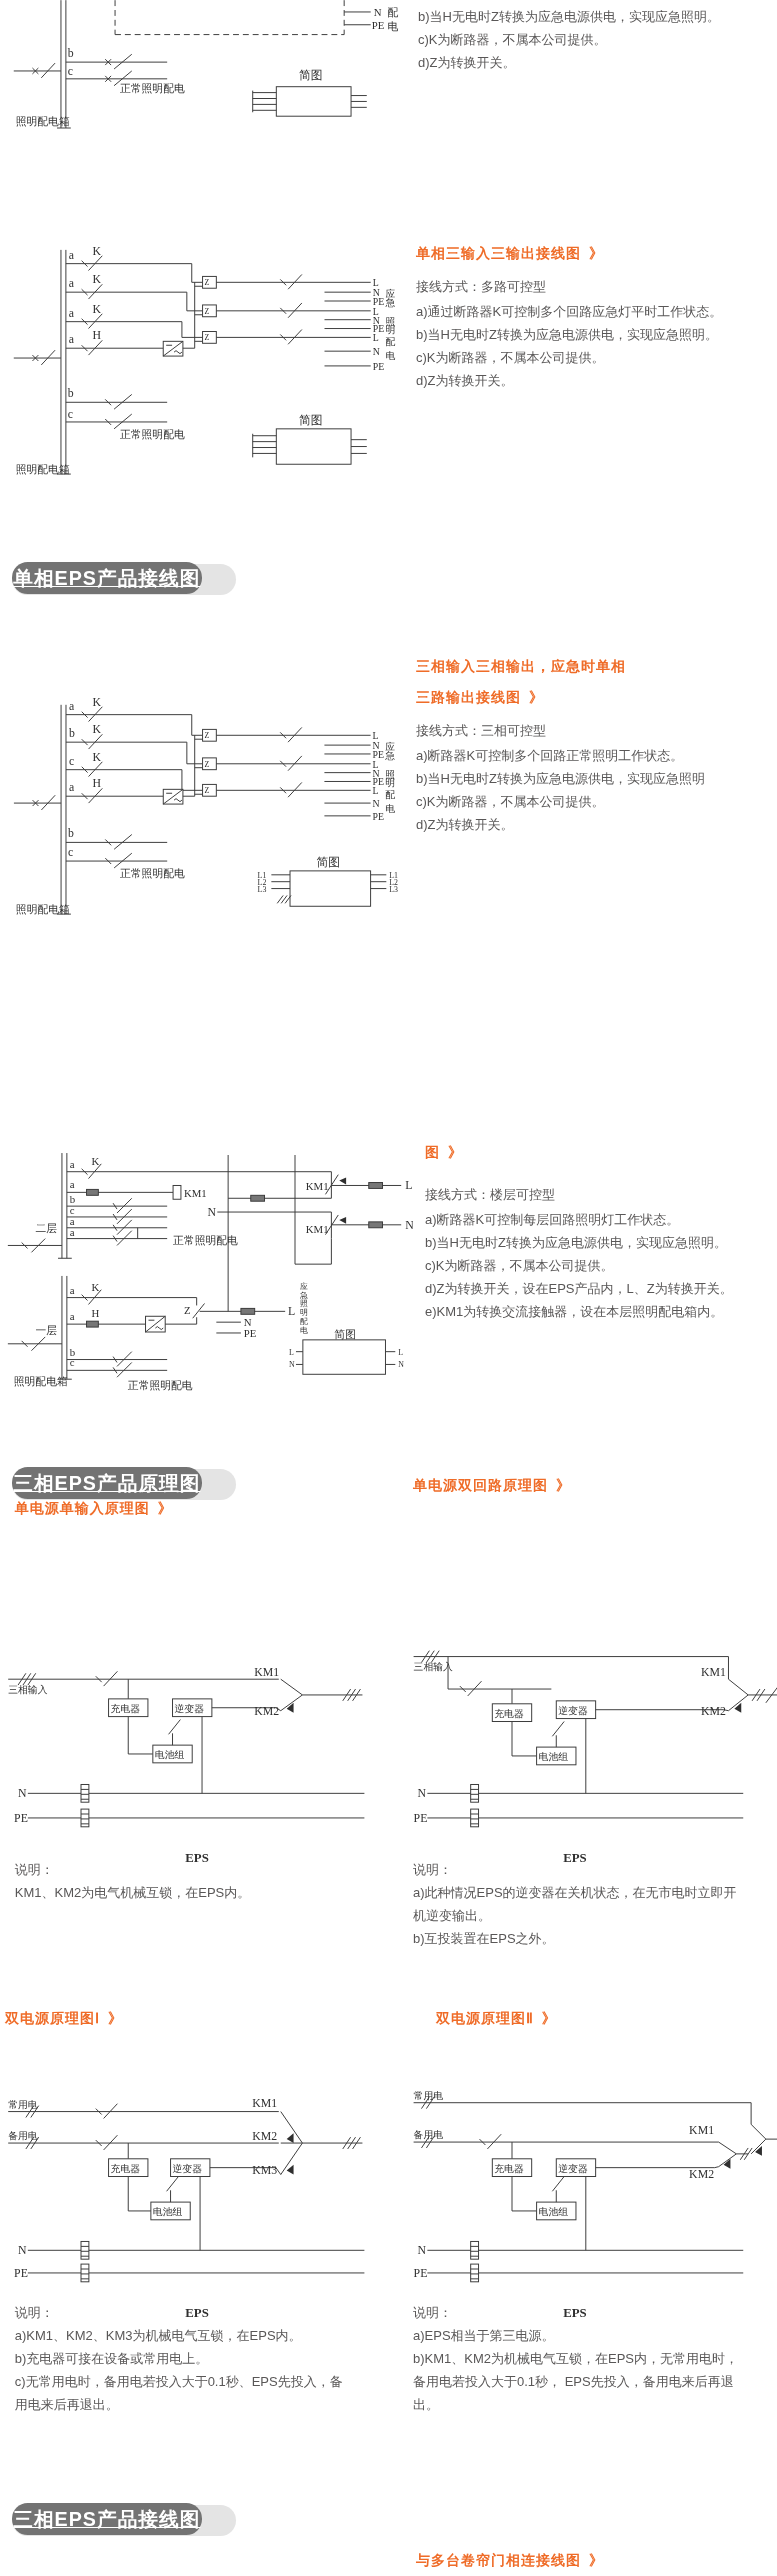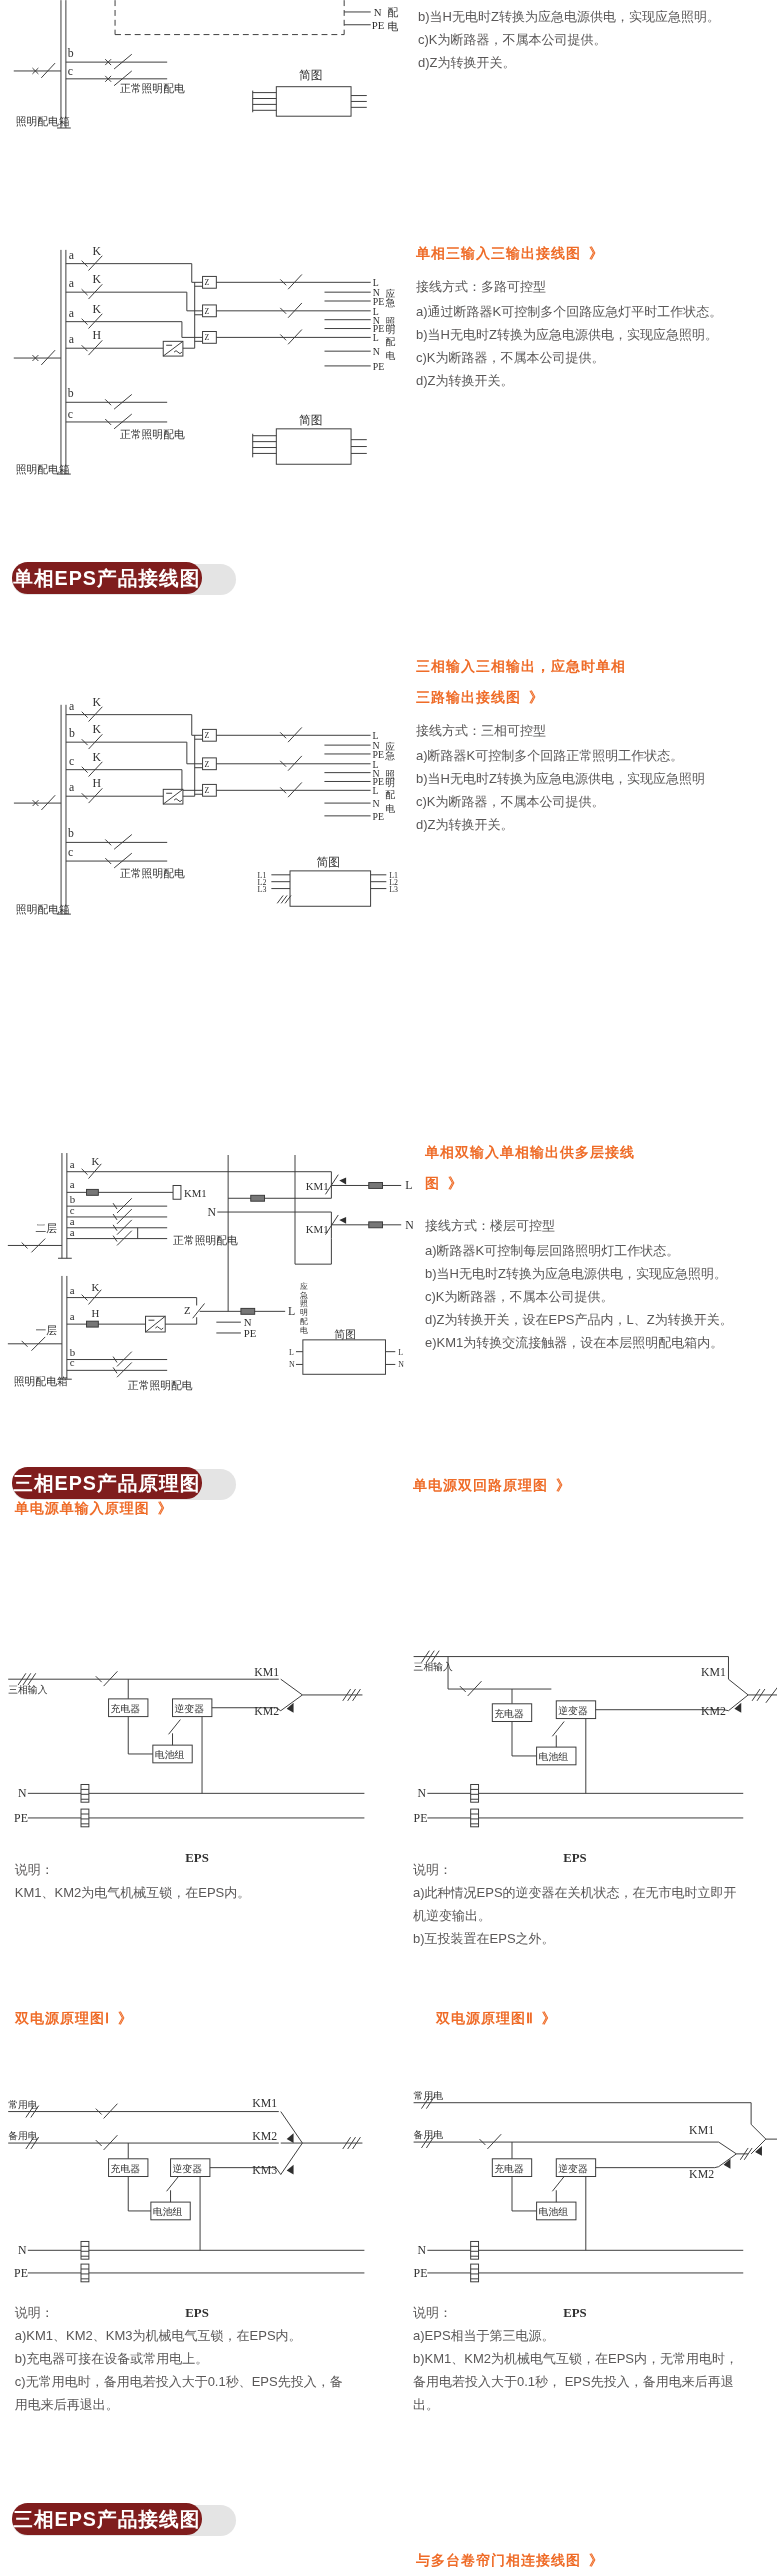--- a/index.html
+++ b/index.html
@@ -17,22 +17,22 @@
   .dleps{font-size:13px;font-weight:bold;}
   .fusebox{fill:#777;stroke:#3b3b3b;}
   .cbox{fill:#fff;stroke:#3b3b3b;}
   .tri{fill:#2f2f2f;stroke:none;}
   .sec-title{font-size:14px;font-weight:bold;color:#ef6c28;letter-spacing:1px;line-height:30.5px;white-space:nowrap;}
   .arrow{font-weight:bold;color:#ef6c28;margin-left:7.9px;}
   .note-block{color:#595757;font-size:13px;line-height:23px;white-space:nowrap;}
   .method{margin:6.9px 0 2px 0;}
   .banner{position:absolute;height:32px;}
   .banner .shadow{position:absolute;left:0;top:2px;width:224px;height:30.5px;background:#e4e4e4;border-radius:15.7px;}
-  .banner .pill{position:absolute;left:0;top:0;width:190px;height:32px;background:#7f1d1d;border-radius:15.7px;
-    color:#fff;font-size:19.7px;font-weight:bold;text-align:center;line-height:32px;letter-spacing:1px;}
+  .banner .pill{position:absolute;left:0;top:0;width:190px;height:32px;background:#737373;border-radius:15.7px;
+    color:#fff;font-size:19.7px;font-weight:bold;text-align:center;line-height:32px;letter-spacing:1px;text-decoration:underline;}
 </style>
 </head>
 <body>
 
 <div id="canvas">
 
   <svg class="abs" style="left:0;top:0" width="413" height="138" viewBox="0 0 420 140">
     <g>
       <line x1="62" y1="0" x2="62" y2="130"></line>
         <line x1="67" y1="0" x2="67" y2="130"></line>
@@ -456,21 +456,20 @@
     <text class="dls" x="294" y="226">N</text>
     <text class="dls" x="405" y="213">L</text>
     <text class="dls" x="405" y="226">N</text>
     <text class="dl" x="71" y="214">b</text>
     <text class="dl" x="71" y="225">c</text>
     <text class="dl" x="130" y="248">正常照明配电</text>
     <text class="dl" x="14" y="244">照明配电箱</text>
   </svg>
   <div class="abs" style="left:425px;top:1137px">
     <div class="sec-title">
-      <div>单相双输入单相输出供多层接线</div>
       <div><span>图</span><span class="arrow">》</span></div>
     </div>
     <div class="note-block" style="margin-top:15.7px">
       <div class="method">接线方式：楼层可控型</div>
       <div>a)断路器K可控制每层回路照明灯工作状态。</div>
       <div>b)当H无电时Z转换为应急电源供电，实现应急照明。</div>
       <div>c)K为断路器，不属本公司提供。</div>
       <div>d)Z为转换开关，设在EPS产品内，L、Z为转换开关。</div>
       <div>e)KM1为转换交流接触器，设在本层照明配电箱内。</div>
     </div>
@@ -590,21 +589,21 @@
     <div>说明：</div>
     <div>KM1、KM2为电气机械互锁，在EPS内。</div>
   </div>
   <div class="abs note-block" style="left:413px;top:1858px">
     <div>说明：</div>
     <div>a)此种情况EPS的逆变器在关机状态，在无市电时立即开</div>
     <div>机逆变输出。</div>
     <div>b)互投装置在EPS之外。</div>
   </div>
 
-  <div class="abs sec-title" style="left:15px;top:2003px">
+  <div class="abs sec-title" style="left:5px;top:2003px">
     <span>双电源原理图Ⅰ</span><span class="arrow">》</span>
   </div>
   <div class="abs sec-title" style="left:436px;top:2003px">
     <span>双电源原理图Ⅱ</span><span class="arrow">》</span>
   </div>
 
   <svg class="abs" style="left:0;top:2085" width="778" height="246" viewBox="0 0 790 250">
     <g>
       <rect class="dash" x="60" y="13" width="285" height="207" style="fill:none"></rect>
       <line x1="8" y1="27" x2="283" y2="27"></line>

